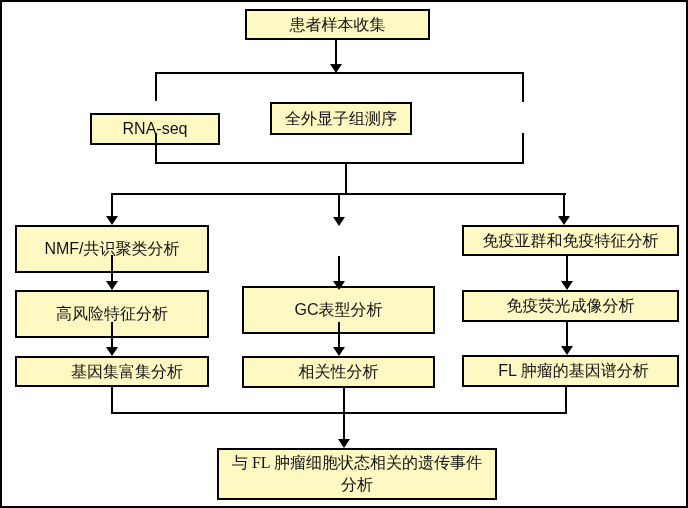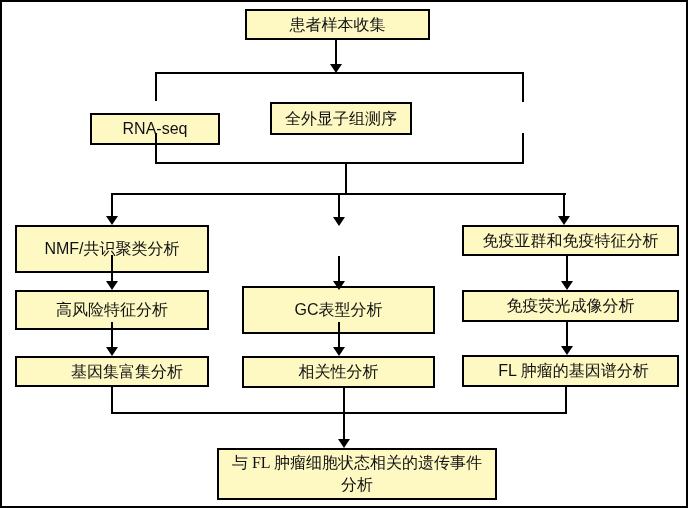--- a/index.html
+++ b/index.html
@@ -27,21 +27,21 @@
 <body>
 
 <div id="canvas">
 
   <div class="node" style="left:243px;top:7px;width:185px;height:31px;">患者样本收集</div>
 
   <div class="node" style="left:88px;top:99px;width:130px;height:32px;margin-top:12px;">RNA-seq</div>
   <div class="node" style="left:268px;top:100px;width:142px;height:33px;">全外显子组测序</div>
 
   <div class="node" style="left:13px;top:223px;width:194px;height:48px;">NMF/共识聚类分析</div>
-  <div class="node" style="left:13px;top:288px;width:194px;height:40px;">高风险特征分析</div>
+  <div class="node" style="left:13px;top:288px;width:194px;height:48px;">高风险特征分析</div>
   <div class="node" style="left:13px;top:354px;width:194px;height:31px;padding-left:36px;">基因集富集分析</div>
 
   <div class="node" style="left:240px;top:284px;width:193px;height:48px;">GC表型分析</div>
   <div class="node" style="left:240px;top:354px;width:193px;height:32px;">相关性分析</div>
 
   <div class="node" style="left:460px;top:223px;width:217px;height:31px;">免疫亚群和免疫特征分析</div>
   <div class="node" style="left:460px;top:288px;width:217px;height:32px;">免疫荧光成像分析</div>
   <div class="node" style="left:460px;top:353px;width:217px;height:32px;padding-left:12px;">FL 肿瘤的基因谱分析</div>
 
   <div class="node wrap" style="left:215px;top:446px;width:280px;height:52px;padding:2px 12px;">与 FL 肿瘤细胞状态相关的遗传事件分析</div>

